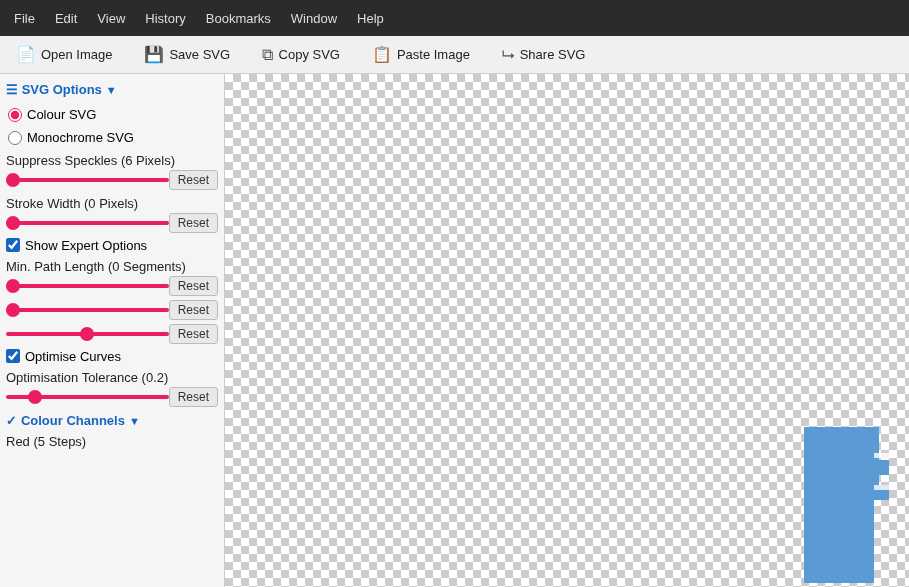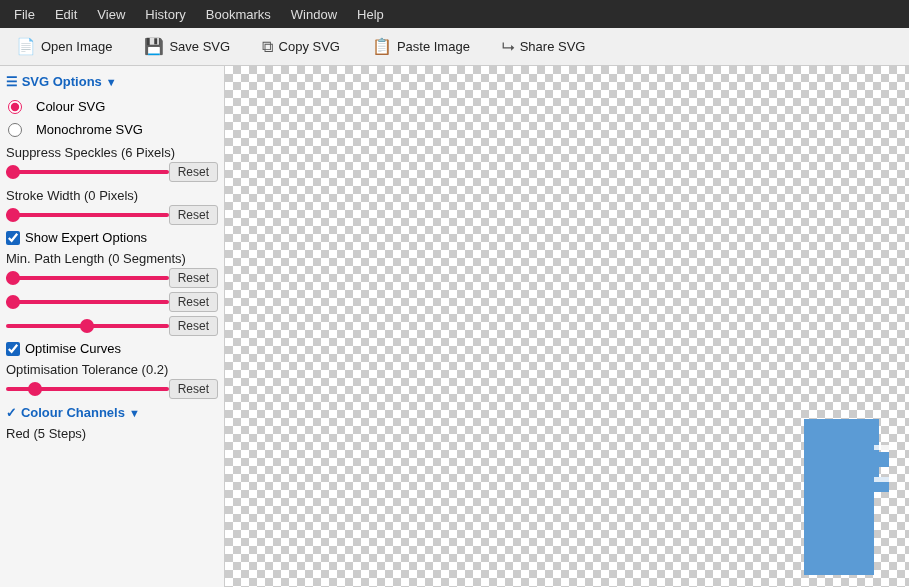--- a/index.html
+++ b/index.html
@@ -4,21 +4,21 @@
   <style>
     * { margin: 0; padding: 0; box-sizing: border-box; }
     body { width: 909px; height: 587px; overflow: hidden; font-family: Arial, sans-serif; font-size: 13px; background: #2b2b2b; }
 
     
     #menubar {
       display: flex;
       align-items: center;
       background: #2b2b2b;
       color: #ccc;
-      height: 28px;
+      height: 36px;
       padding: 0 4px;
     }
     .menu-item {
       padding: 4px 10px;
       cursor: pointer;
       font-size: 13px;
       color: #ddd;
     }
 
     
@@ -71,21 +71,21 @@
       color: #1565C0;
       font-size: 13px;
       font-weight: bold;
       cursor: pointer;
       margin-bottom: 6px;
       padding: 2px 2px;
     }
     .svg-options-header .arrow { color: #1565C0; font-size: 11px; }
 
     .radio-group { margin-bottom: 4px; padding: 2px 4px; }
-    .radio-group label { font-size: 13px; display: flex; align-items: center; gap: 14px; cursor: pointer; }
+    .radio-group label { font-size: 13px; display: flex; align-items: center; gap: 5px; cursor: pointer; }
     .radio-group input[type="radio"] { accent-color: #e91e63; width: 14px; height: 14px; }
 
     .section-label {
       font-size: 13px;
       color: #222;
       margin: 6px 0 2px 2px;
     }
 
     .slider-row {
       display: flex;
@@ -118,21 +118,21 @@
       background: #e8e8e8;
       border: 1px solid #bbb;
       border-radius: 3px;
       cursor: pointer;
       color: #333;
       white-space: nowrap;
     }
 
     .checkbox-row {
       display: flex;
-      align-items: center;
+      align-items: flex-start;
       gap: 5px;
       margin: 5px 2px;
       font-size: 13px;
       cursor: pointer;
     }
     .checkbox-row input[type="checkbox"] {
       accent-color: #1565C0;
       width: 14px;
       height: 14px;
     }

